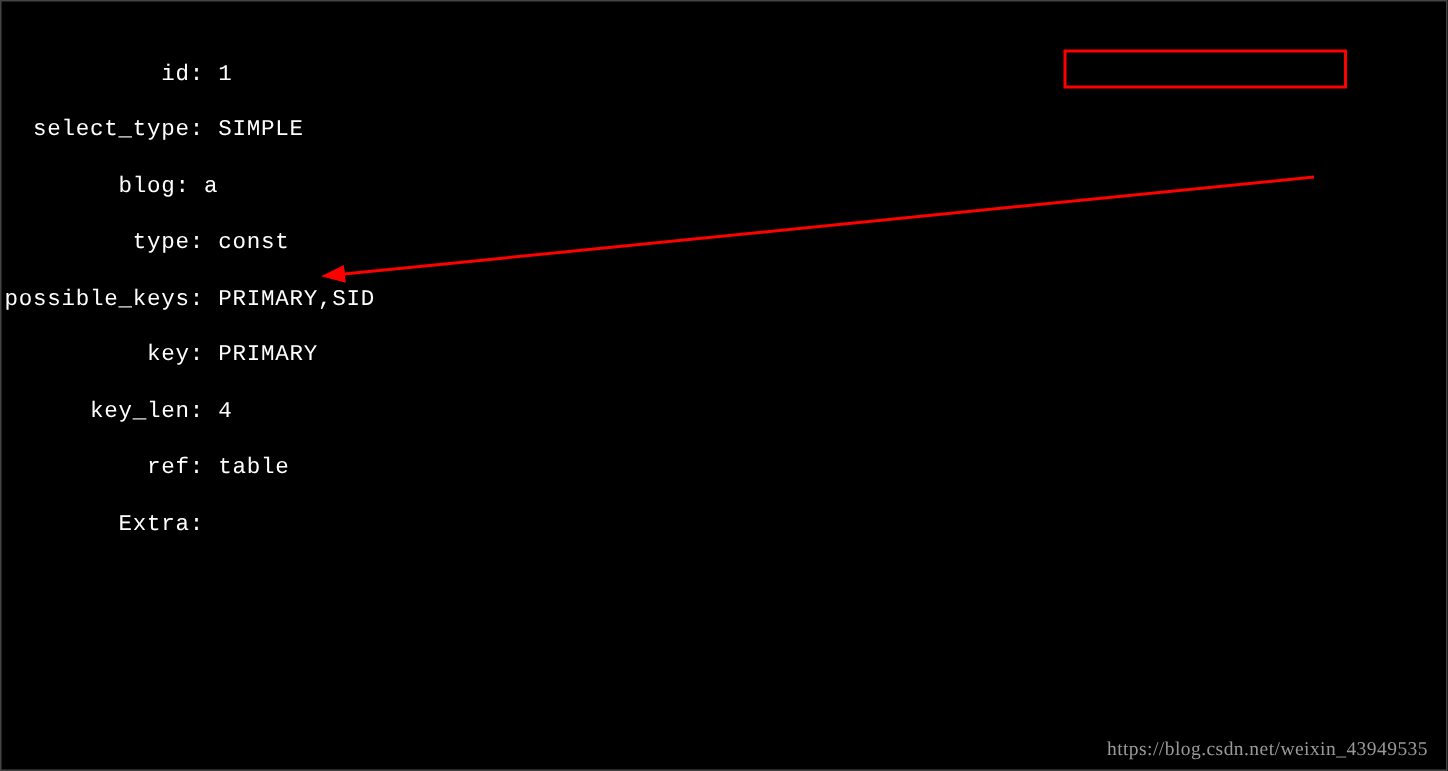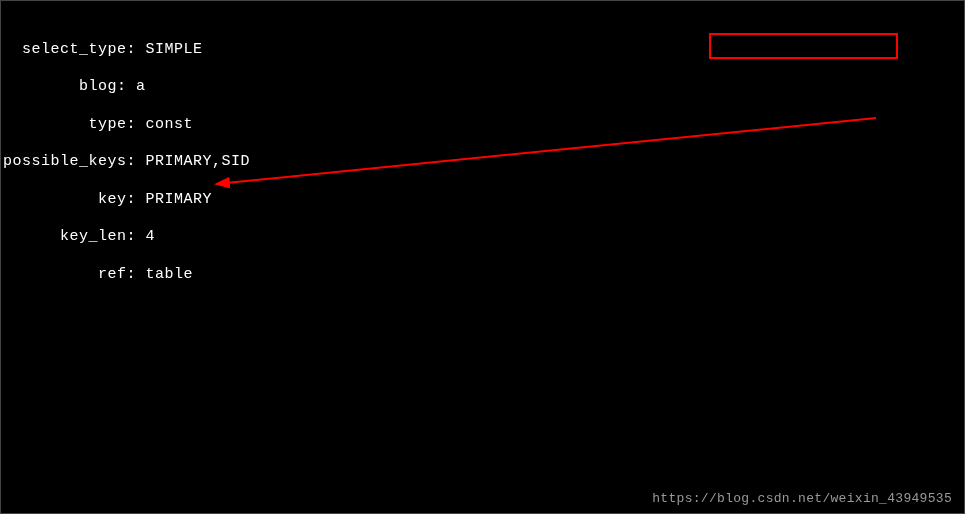--- a/index.html
+++ b/index.html
@@ -20,48 +20,50 @@
   .terminal {
     white-space: pre;
     padding: 2px 2px;
     letter-spacing: 0.5px;
   }
   .watermark {
     position: absolute;
     bottom: 6px;
     right: 12px;
     color: #999;
-    font-family: Liberation Mono, monospace;
+    font-family: Liberation Serif, serif;
     font-size: 13px;
     letter-spacing: 0.3px;
   }
   .highlight-box {
     position: absolute;
     border: 2px solid red;
     pointer-events: none;
   }
   .arrow-svg {
     position: absolute;
     pointer-events: none;
   }
   .row { display: block; }
   .cmdline { display: inline; }
 </style>
 </head>
 <body>
 
 <div class="terminal">
 <span class="row"></span>
+<span class="row">           id: 1</span>
 <span class="row">  select_type: SIMPLE</span>
 <span class="row">        blog: a</span>
 <span class="row">         type: const</span>
 <span class="row">possible_keys: PRIMARY,SID</span>
 <span class="row">          key: PRIMARY</span>
 <span class="row">      key_len: 4</span>
 <span class="row">          ref: table</span>
+<span class="row">        Extra:</span>
 
 
 
 
 
 
 
 
 
 

